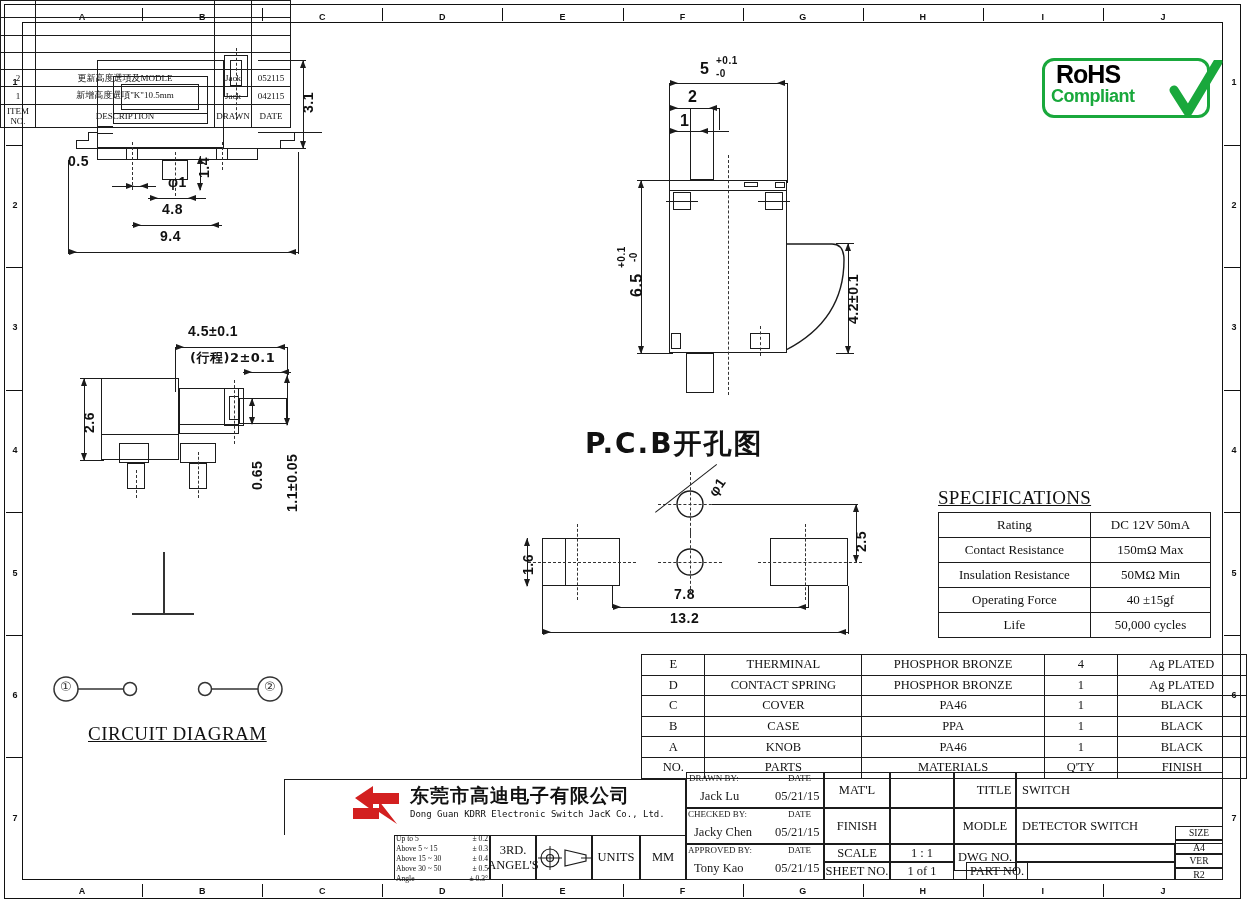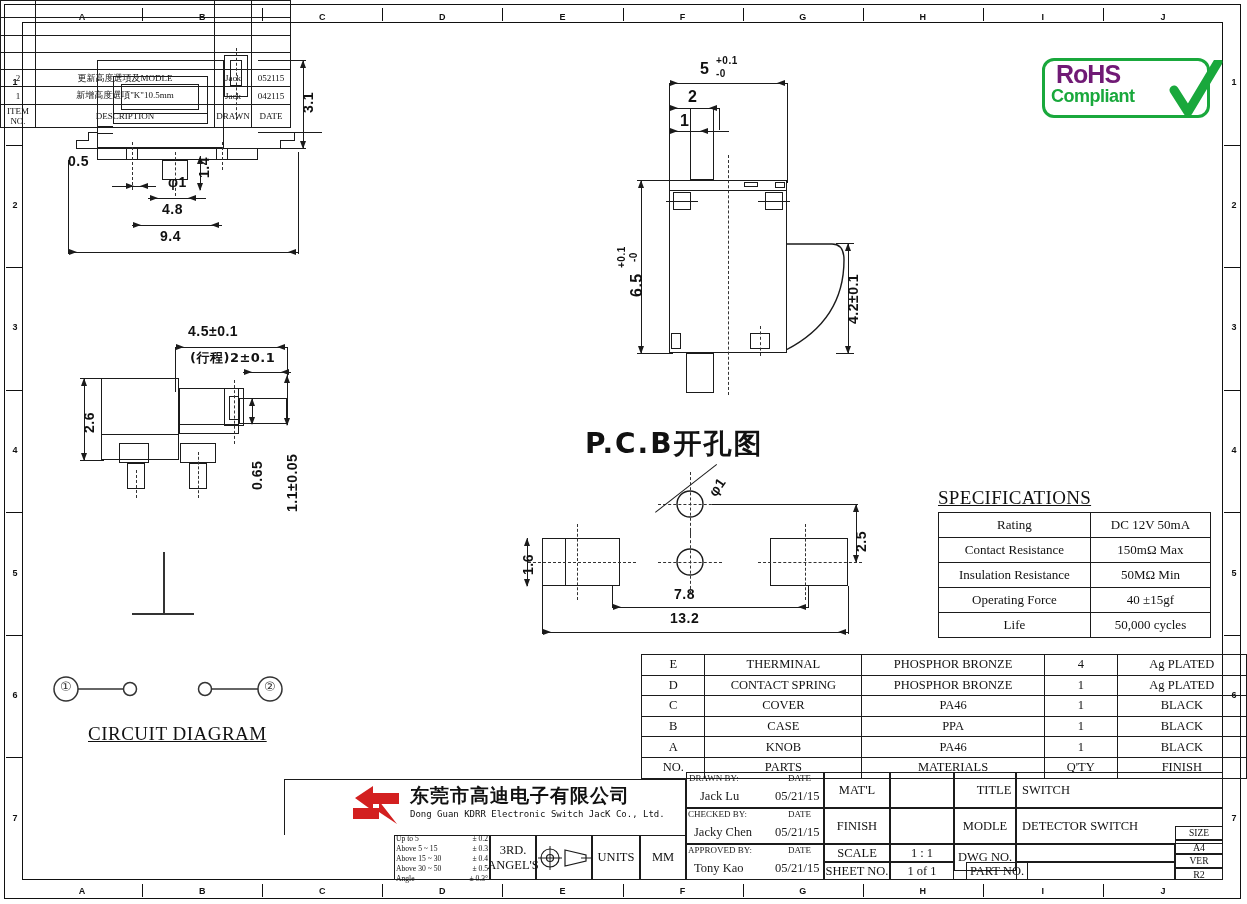--- a/index.html
+++ b/index.html
@@ -65,21 +65,21 @@
   .cjk{font-family:"DejaVu Sans",sans-serif;font-size:8px;}
   .tol-list{position:absolute;left:396px;top:834px;width:92px;font-size:7.6px;line-height:1.33;color:#111;font-family:"Liberation Serif",serif;}
   .tol-list div{display:flex;justify-content:space-between;}
 
   
   .logo-cn{position:absolute;left:410px;top:783px;font-family:"DejaVu Sans",sans-serif;font-size:19px;font-weight:bold;color:#111;letter-spacing:1px;}
   .logo-en{position:absolute;left:410px;top:809px;font-family:"DejaVu Sans Mono",monospace;font-size:9px;color:#111;letter-spacing:0px;white-space:nowrap;}
 
   
   .rohs{position:absolute;left:1042px;top:58px;width:168px;height:60px;border:3px solid #19a83c;border-radius:12px;box-sizing:border-box;}
-  .rohs-t1{position:absolute;left:1056px;top:60px;font-family:"Liberation Sans",sans-serif;font-size:25px;font-weight:bold;color:#701a75;letter-spacing:-1px;}
+  .rohs-t1{position:absolute;left:1056px;top:60px;font-family:"Liberation Sans",sans-serif;font-size:25px;font-weight:bold;color:#000000;letter-spacing:-1px;}
   .rohs-t2{position:absolute;left:1051px;top:86px;font-family:"Liberation Sans",sans-serif;font-size:18px;font-weight:bold;color:#19a83c;letter-spacing:-.5px;}
 
   .view-title{position:absolute;font-family:"DejaVu Sans",sans-serif;font-weight:bold;color:#111;}
   .ul{text-decoration:underline;}
 </style>
 </head>
 <body>
 
 <div id="sheet">
 

